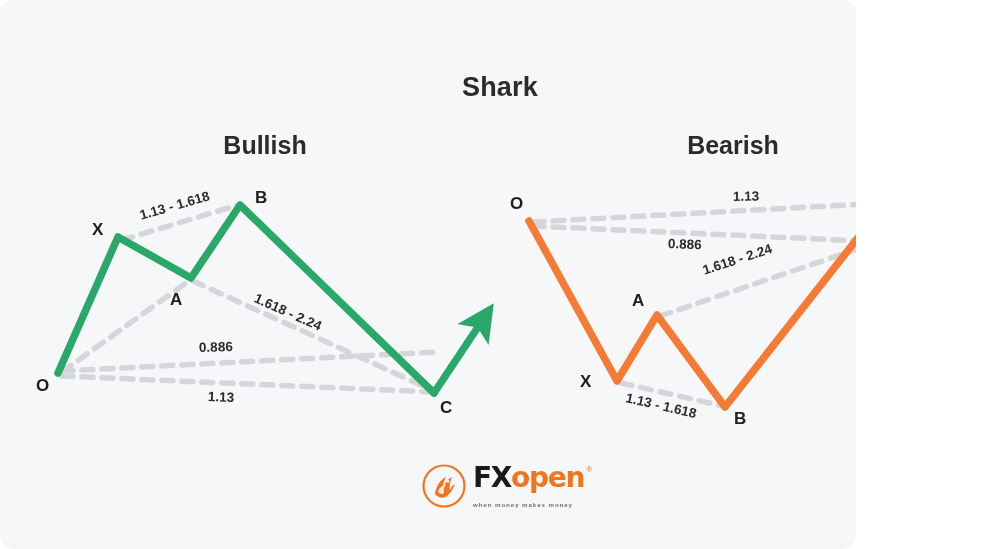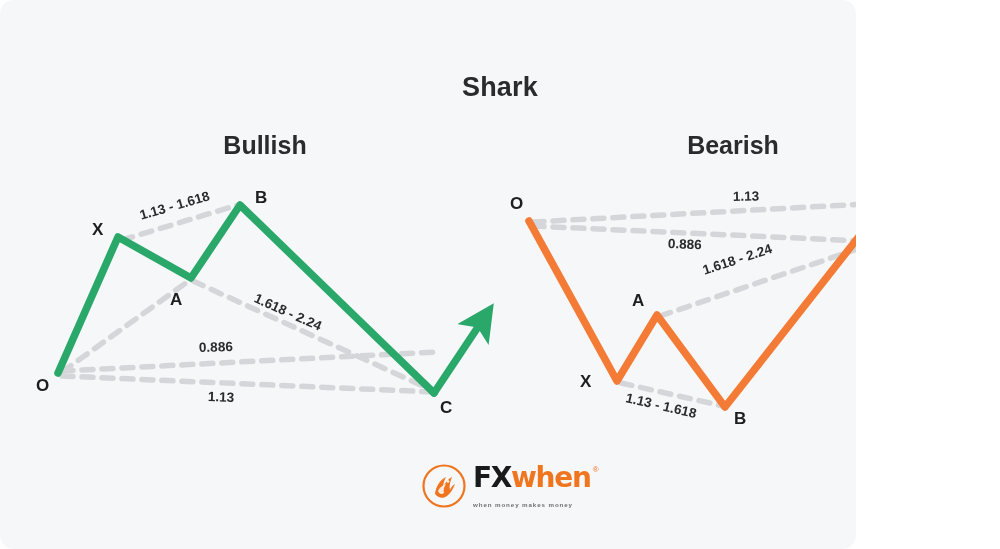--- a/index.html
+++ b/index.html
@@ -198,20 +198,20 @@
                  C29 23, 31 21, 33 20 C31 25, 29 29, 25 32
                  C21 35, 16 34, 13 30 Z" fill="#f0751f"></path>
         <path d="M16 27 C18 23, 21 21, 24 20 C22 23, 21 26, 22 29
                  C20 31, 17 30, 16 27 Z" fill="#ffffff" opacity="0.85"></path>
         <circle cx="26" cy="17.5" r="1.3" fill="#ffffff"></circle>
       </svg>
     </div>
     <div id="logo-wordmark">
       <div class="wm-row">
         <span class="wm-fx">FX</span>
-        <span class="wm-open">when</span>
+        <span class="wm-open">open</span>
         <span class="wm-reg">®</span>
       </div>
       <div class="wm-tag">when money makes money</div>
     </div>
   </div>
 
 </div>
 
 </body></html>

